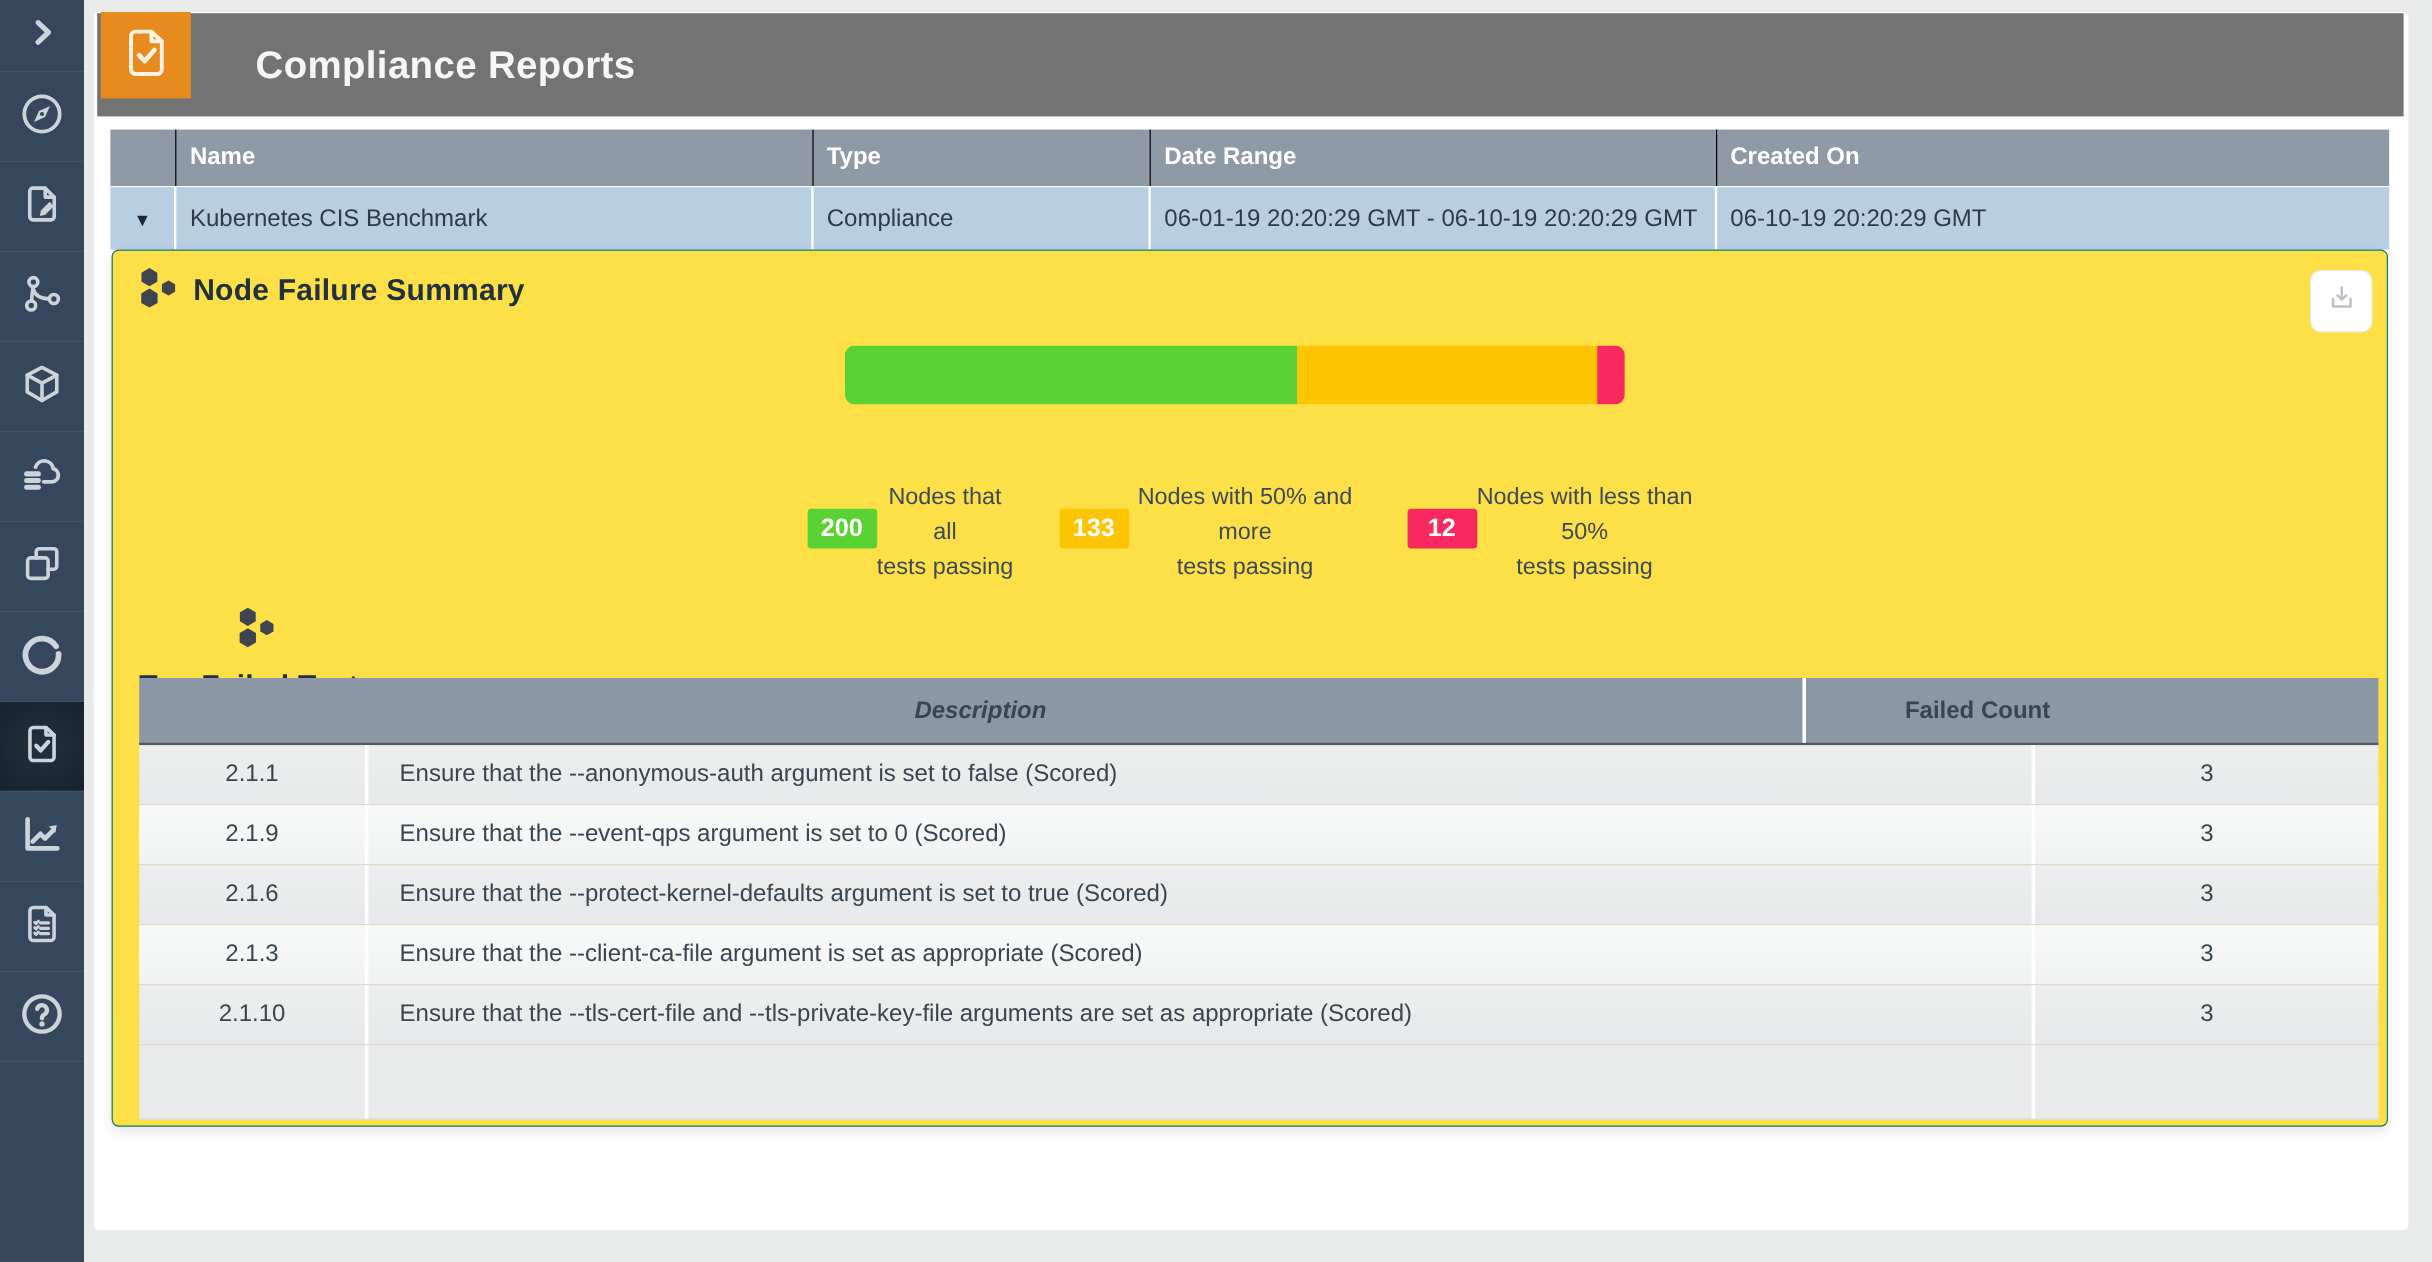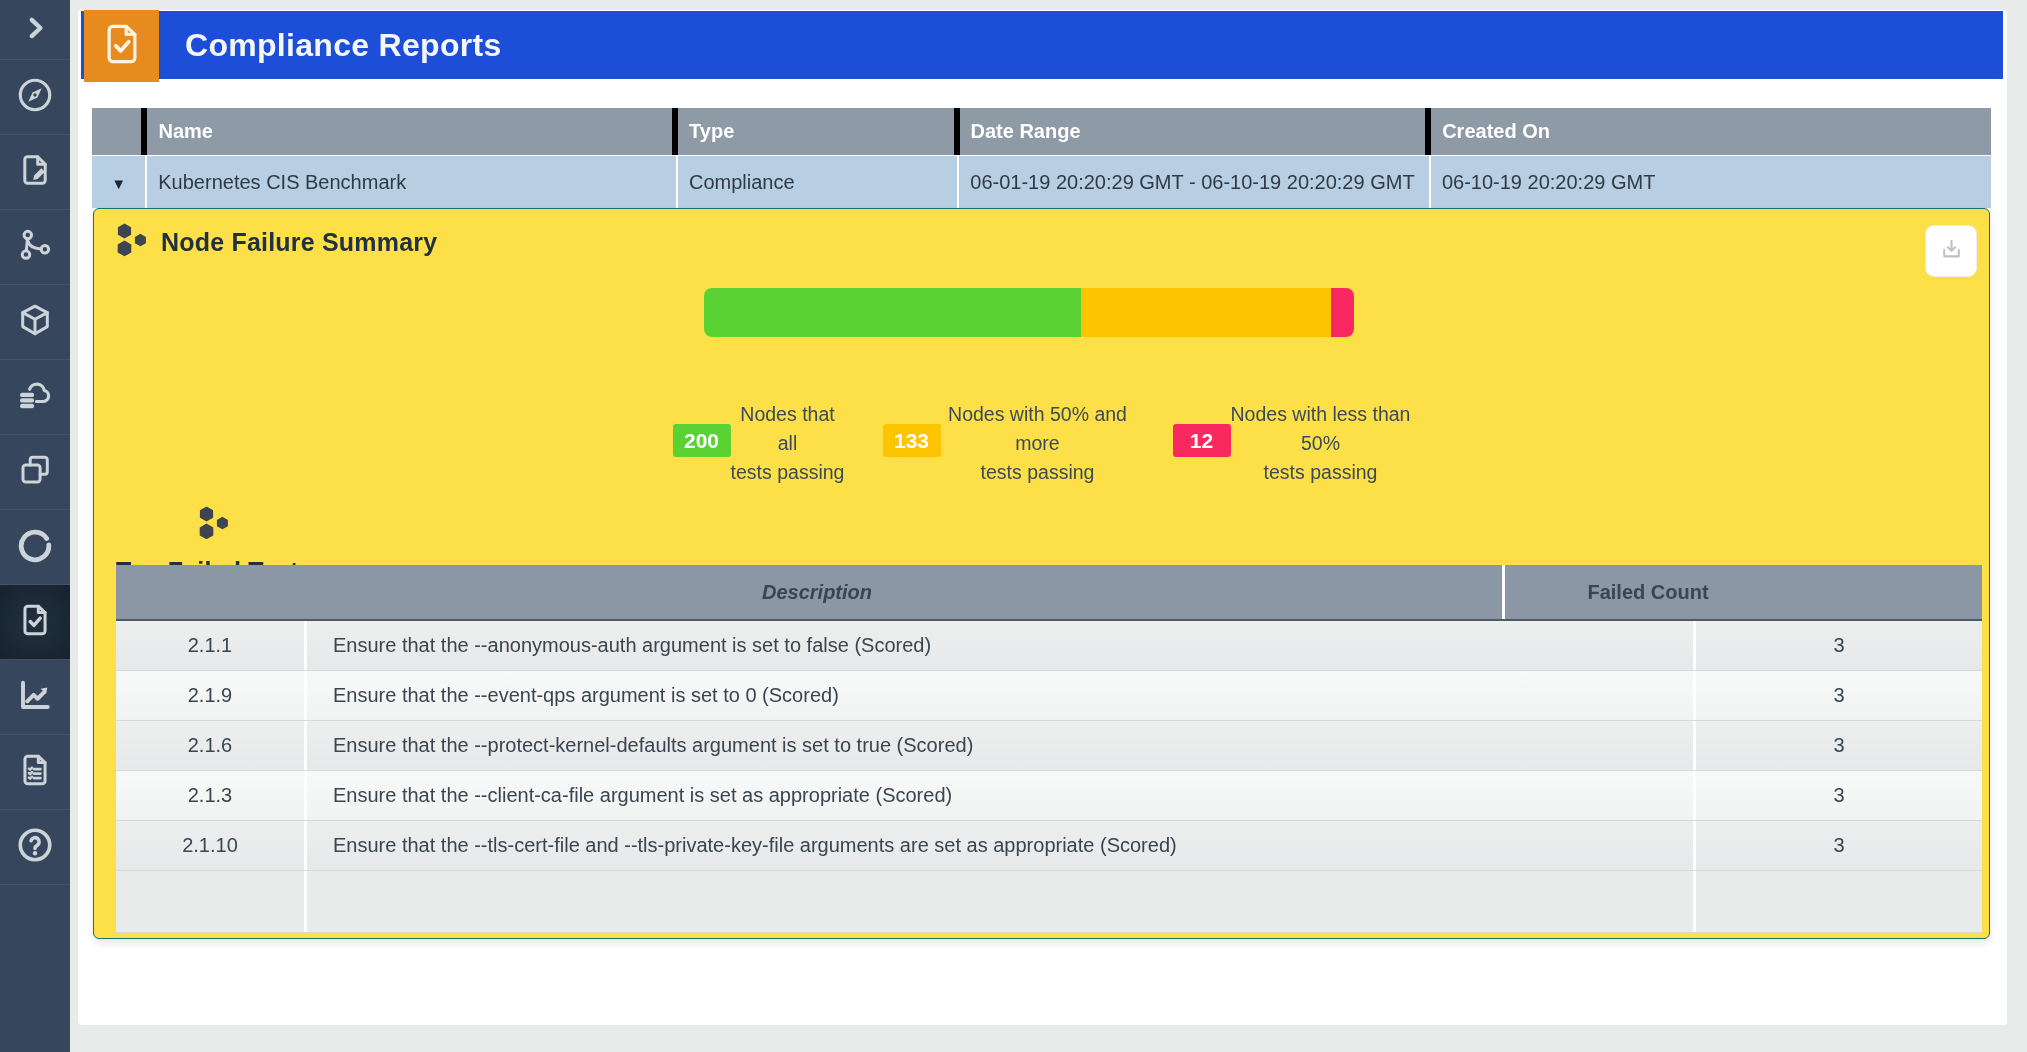--- a/index.html
+++ b/index.html
@@ -28,39 +28,39 @@
   .side-item svg { stroke:#ccd3d9; fill:none; stroke-linecap:round; stroke-linejoin:round; }
   .side-item .fillpart { fill:#ccd3d9; stroke:none; }
 
   
   .panel {
     position:absolute; left:78px; top:10px; width:1929px; height:1015px;
     background:#ffffff; border-radius:4px;
   }
 
   .header-bar {
-    position:absolute; left:3px; right:4px; top:1px; height:68px;
-    background:#1d4ed8; display:flex; align-items:center;
+    position:absolute; left:3px; right:4px; top:1px; height:86px;
+    background:#737373; display:flex; align-items:center;padding-left:28px;
   }
   .orange-tile {
     position:absolute; left:6px; top:0px; width:75px; height:72px;
     background:#e88b1f; display:flex; align-items:center; justify-content:center;
     z-index:2;
   }
   .orange-tile svg { stroke:#fdf3e4; fill:none; stroke-linecap:round; stroke-linejoin:round; }
   .page-title {
     margin-left:104px; font-size:32px; font-weight:600; color:#f4f6f8; letter-spacing:.3px;
   }
 
   
   .reports-table { position:absolute; left:14px; top:98px; width:1899px; }
   .rt-head { display:flex; height:48px; background:#8f9aa7; border-bottom:1px solid #ffffff; }
   .rt-head .cell {
     color:#ffffff; font-weight:bold; font-size:20px; line-height:47px;
-    padding-left:11px; border-right:6px solid #000000;
+    padding-left:11px; border-right:1px solid #000000;
   }
   .rt-row { display:flex; height:52px; background:#b8cee3; cursor:pointer; }
   .rt-row .cell {
     font-size:20px; line-height:52px; color:#2e3b47;
     padding-left:11px; border-right:2px solid #ffffff;
   }
   .cell.c-expand { width:58px; padding-left:0; text-align:center; }
   .cell.c-name  { width:557px; }
   .cell.c-type  { width:295px; }
   .cell.c-range { width:495px; }

